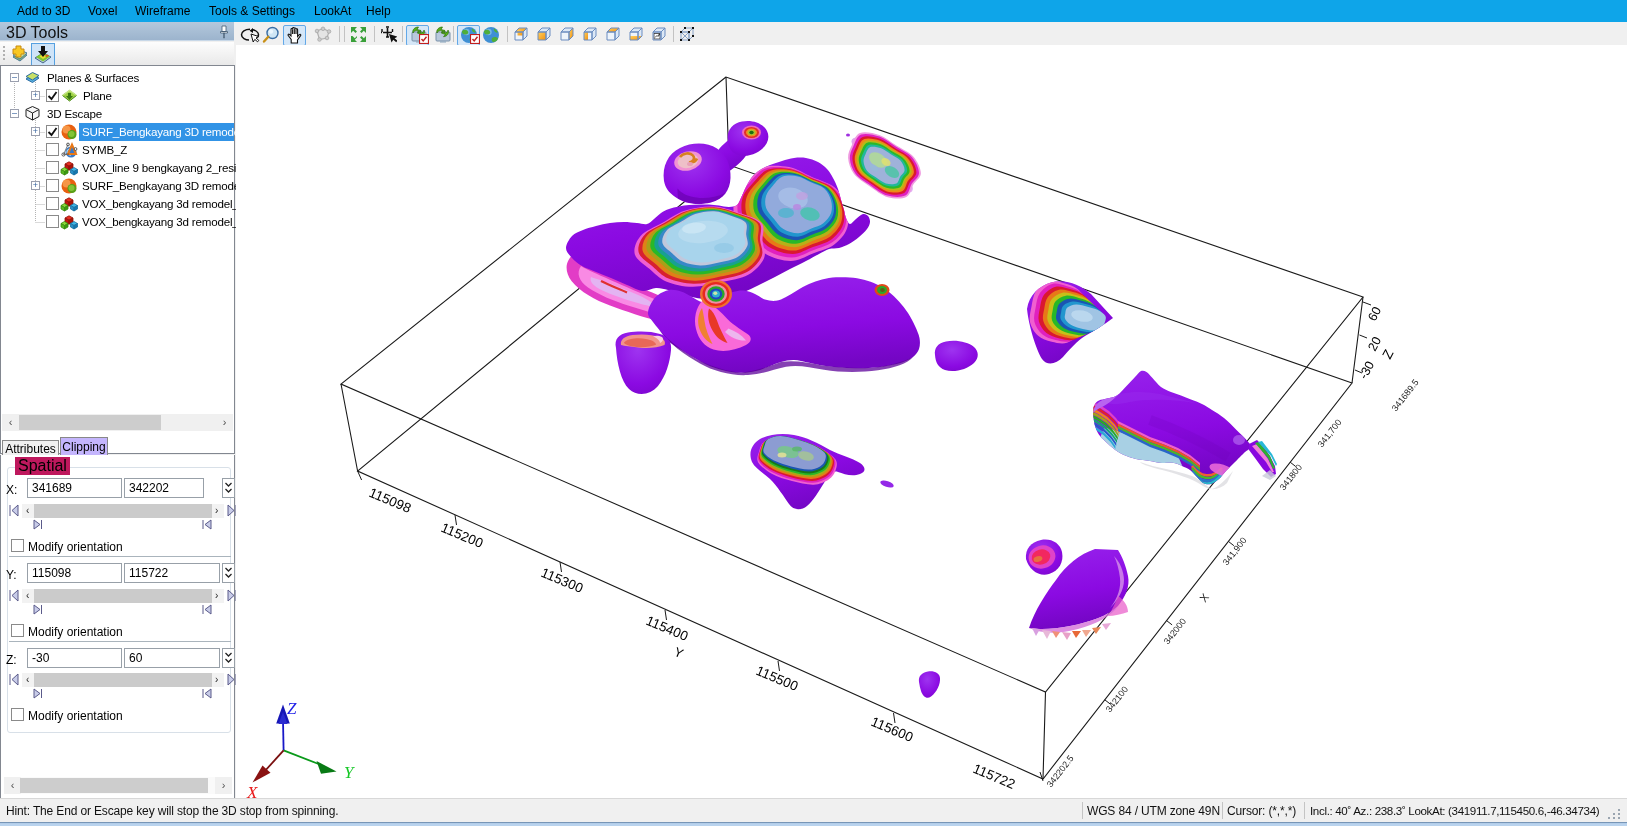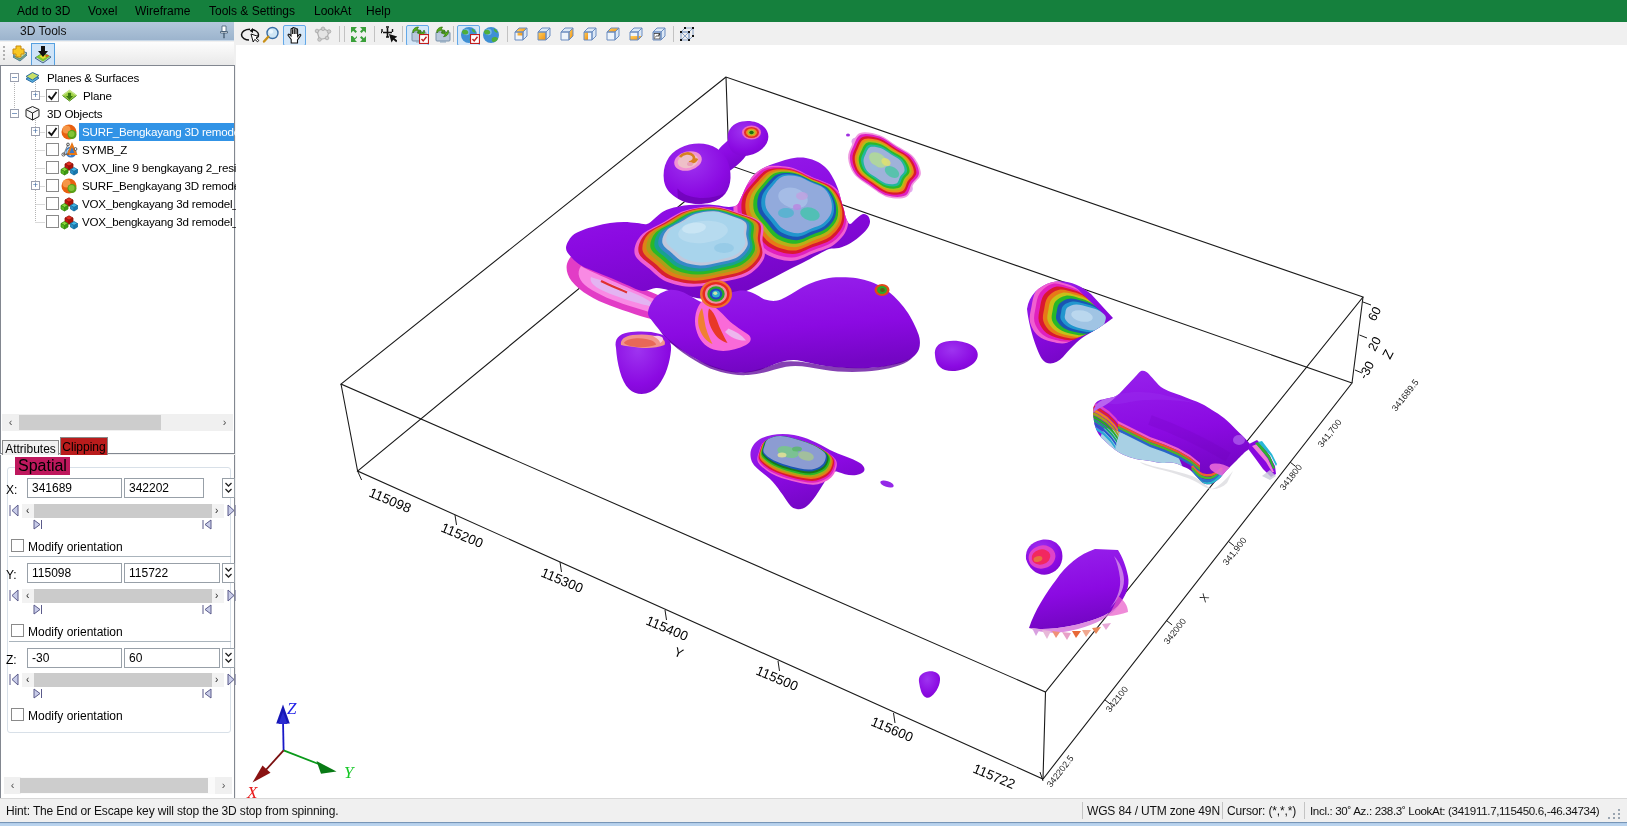--- a/index.html
+++ b/index.html
@@ -1,24 +1,24 @@
 <!DOCTYPE html>
 <html><head>
 <meta charset="utf-8">
 <style>
   * { margin:0; padding:0; box-sizing:border-box; }
   html,body { width:1627px; height:826px; overflow:hidden; background:#fff;
     font-family:"Liberation Sans", sans-serif; font-size:12px; color:#000; }
   .abs { position:absolute; }
-  #menubar { position:absolute; left:0; top:0; width:1627px; height:22px; background:#15803d; }
+  #menubar { position:absolute; left:0; top:0; width:1627px; height:22px; background:#0ea5e9; }
   #menubar span { position:absolute; top:4px; font-size:12px; }
   #leftpanel { position:absolute; left:0; top:22px; width:236px; height:776px; background:#f0f0f0; }
   #lp-header { position:absolute; left:0; top:0; width:234px; height:19px;
      background:linear-gradient(#b4c8dc,#9cb4cd); border-bottom:1px solid #c8d8e8;}
-  #lp-header .t { position:absolute; left:20px; top:2px; font-size:12px; color:#111; }
+  #lp-header .t { position:absolute; left:6px; top:2px; font-size:16px; color:#111; }
   #lp-toolbar { position:absolute; left:0; top:20px; width:234px; height:25px;
      background:linear-gradient(#fdfdfd,#e7e7e7); }
   #treebox { position:absolute; left:0; top:43px; width:235px; height:389px;
      background:#fff; border:1px solid #828790; }
   .trow { position:absolute; left:0; height:18px; width:233px; }
   .trow .lbl { position:absolute; top:2px; font-size:11.6px; letter-spacing:-0.2px; white-space:nowrap; }
   .chk { position:absolute; width:13px; height:13px; background:#fff; border:1px solid #8a8a8a; }
   .pm { position:absolute; width:9px; height:9px; background:#fff; border:1px solid #9a9fae;
         font-size:9px; line-height:7px; text-align:center; color:#3a66a0; }
   .hscroll { position:absolute; height:17px; background:#f0f0f0; }
@@ -125,21 +125,21 @@
     </div>
 
     <div class="trow" style="top:39px">
       <div class="pm" style="left:9px;top:4px">–</div>
       <svg class="abs" style="left:23px;top:0" width="17" height="17" viewBox="0 0 17 17">
         <g fill="#f8f8f8" stroke="#222" stroke-width="1">
           <path d="M8.5 1.5 L15 4.5 L15 11.5 L8.5 15 L2 11.5 L2 4.5 Z"></path>
           <path d="M2 4.5 L8.5 8 L15 4.5 M8.5 8 V15"></path>
         </g>
       </svg>
-      <span class="lbl" style="left:46px">3D Objects</span>
+      <span class="lbl" style="left:46px">3D Escape</span>
     </div>
 
     <div class="trow" style="top:57px">
       <div class="abs" style="left:78px;top:0;width:155px;height:18px;background:#3193e6"></div>
       <div class="pm" style="left:30px;top:4px">+</div>
       <div class="chk" style="left:45px;top:2px"></div>
       <svg class="abs" style="left:46px;top:3px" width="11" height="11" viewBox="0 0 11 11">
         <path d="M1.5 6 L4.5 9 L9.5 2" fill="none" stroke="#111" stroke-width="1.8"></path>
       </svg>
       <svg class="abs" style="left:59px;top:0" width="18" height="18" viewBox="0 0 18 18">
@@ -232,21 +232,21 @@
     </div>
 
     <div class="hscroll" style="left:1px;top:348px;width:231px;">
       <div class="hs-ar" style="left:0">‹</div>
       <div class="hs-thumb" style="left:17px;width:142px"></div>
       <div class="hs-ar" style="left:214px">›</div>
     </div>
   </div>
   <div id="tabsrow">
     <div class="tab" style="left:2px;top:3px;width:57px;height:17px;line-height:16px;">Attributes</div>
-    <div class="tab" style="left:60px;top:0px;width:48px;height:20px;line-height:18px;background:#b91c1c;border-bottom:1px solid #fff;">Clipping</div>
+    <div class="tab" style="left:60px;top:0px;width:48px;height:20px;line-height:18px;background:#c4b5fd;border-bottom:1px solid #fff;">Clipping</div>
   </div>
   <div id="clipbox">
     <div class="abs" style="left:6px;top:12px;width:224px;height:266px;border:1px solid #d8e0e8;border-radius:3px"></div>
     <span class="abs" style="left:14px;top:2px;font-size:16px;background:#be185d;padding:0 3px">Spatial</span>
     <span class="abs" style="left:5px;top:28px;font-size:12px">X:</span>
     <div class="inp" style="left:26px;top:23px;width:95px">341689</div>
     <div class="inp" style="left:123px;top:23px;width:80px">342202</div>
     <div class="abs" style="left:221px;top:23px;width:13px;height:20px;border:1px solid #98a0a8;background:#fff">
       <svg width="11" height="18" viewBox="0 0 11 18">
           <g fill="none" stroke="#222" stroke-width="1.3">
@@ -815,21 +815,21 @@
 </g>
 </svg></div>
 
 <div id="statusbar">
   <span class="txt" style="left:6px">Hint: The End or Escape key will stop the 3D stop from spinning.</span>
   <div class="vsep" style="left:1082px"></div>
   <span class="txt" style="left:1087px">WGS 84 / UTM zone 49N</span>
   <div class="vsep" style="left:1222px"></div>
   <span class="txt" style="left:1227px">Cursor: (*,*,*)</span>
   <div class="vsep" style="left:1304px"></div>
-  <span class="txt" style="left:1310px;font-size:11.6px;letter-spacing:-0.35px">Incl.: 30˚ Az.: 238.3˚ LookAt: (341911.7,115450.6,-46.34734)</span>
+  <span class="txt" style="left:1310px;font-size:11.6px;letter-spacing:-0.35px">Incl.: 40˚ Az.: 238.3˚ LookAt: (341911.7,115450.6,-46.34734)</span>
   <svg class="abs" style="left:1608px;top:10px" width="14" height="12">
       <g fill="#9aa5b0">
     <rect x="10" y="0" width="2" height="2"></rect>
         <rect x="10" y="4" width="2" height="2"></rect>
         <rect x="10" y="8" width="2" height="2"></rect>
     <rect x="5" y="4" width="2" height="2"></rect>
         <rect x="5" y="8" width="2" height="2"></rect>
     <rect x="0" y="8" width="2" height="2"></rect>
       </g>
   </svg>

